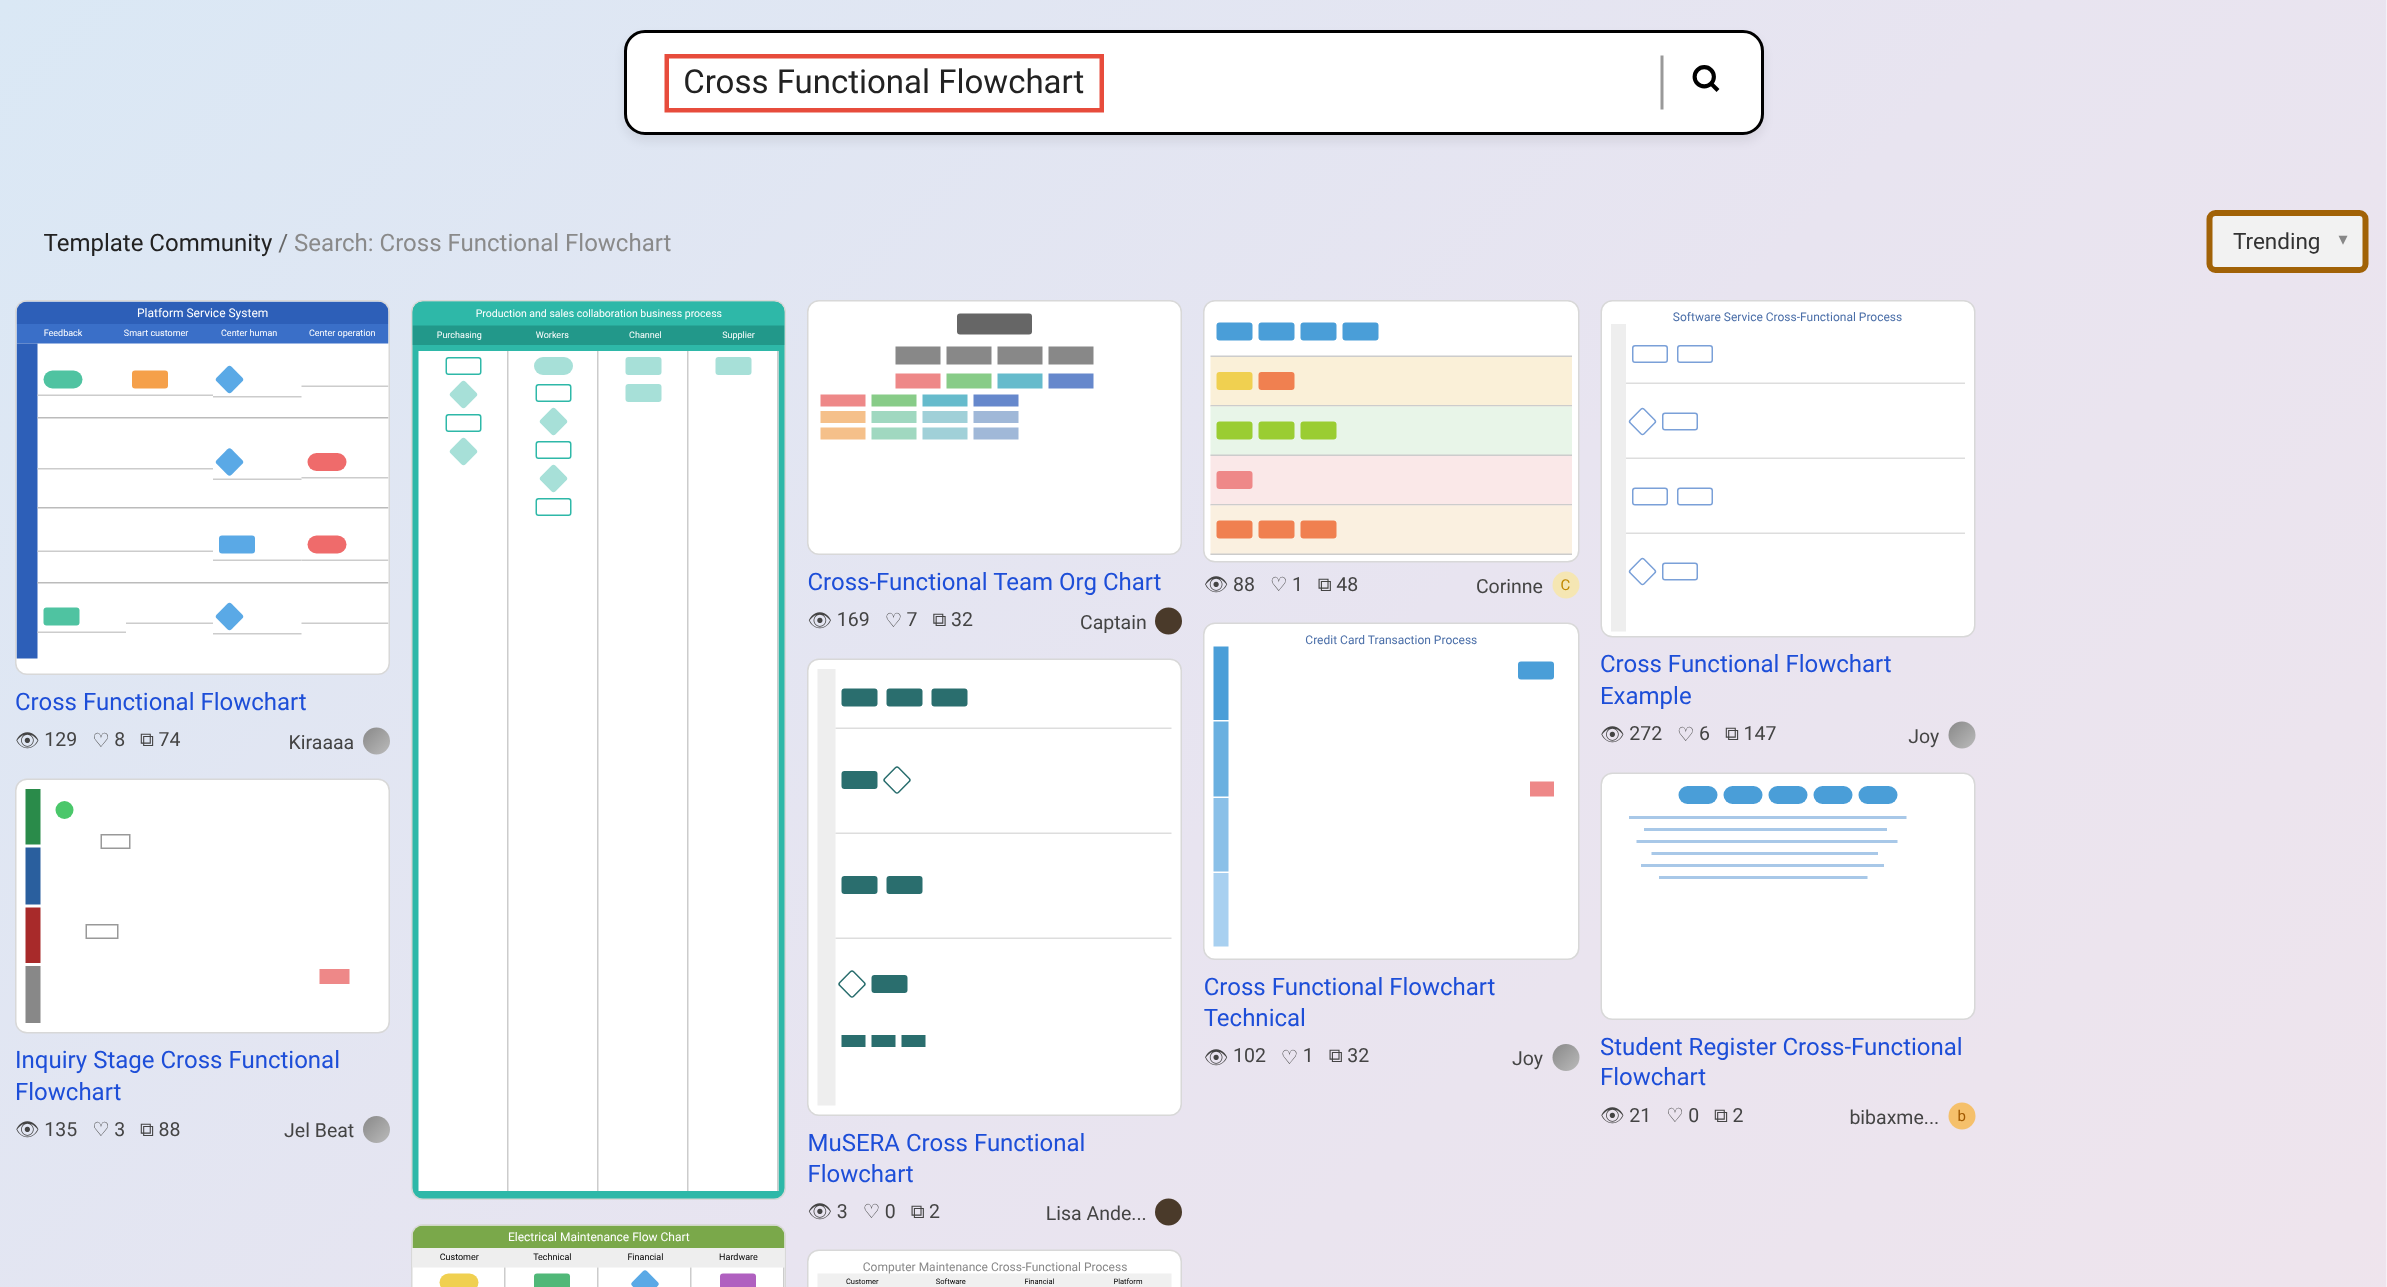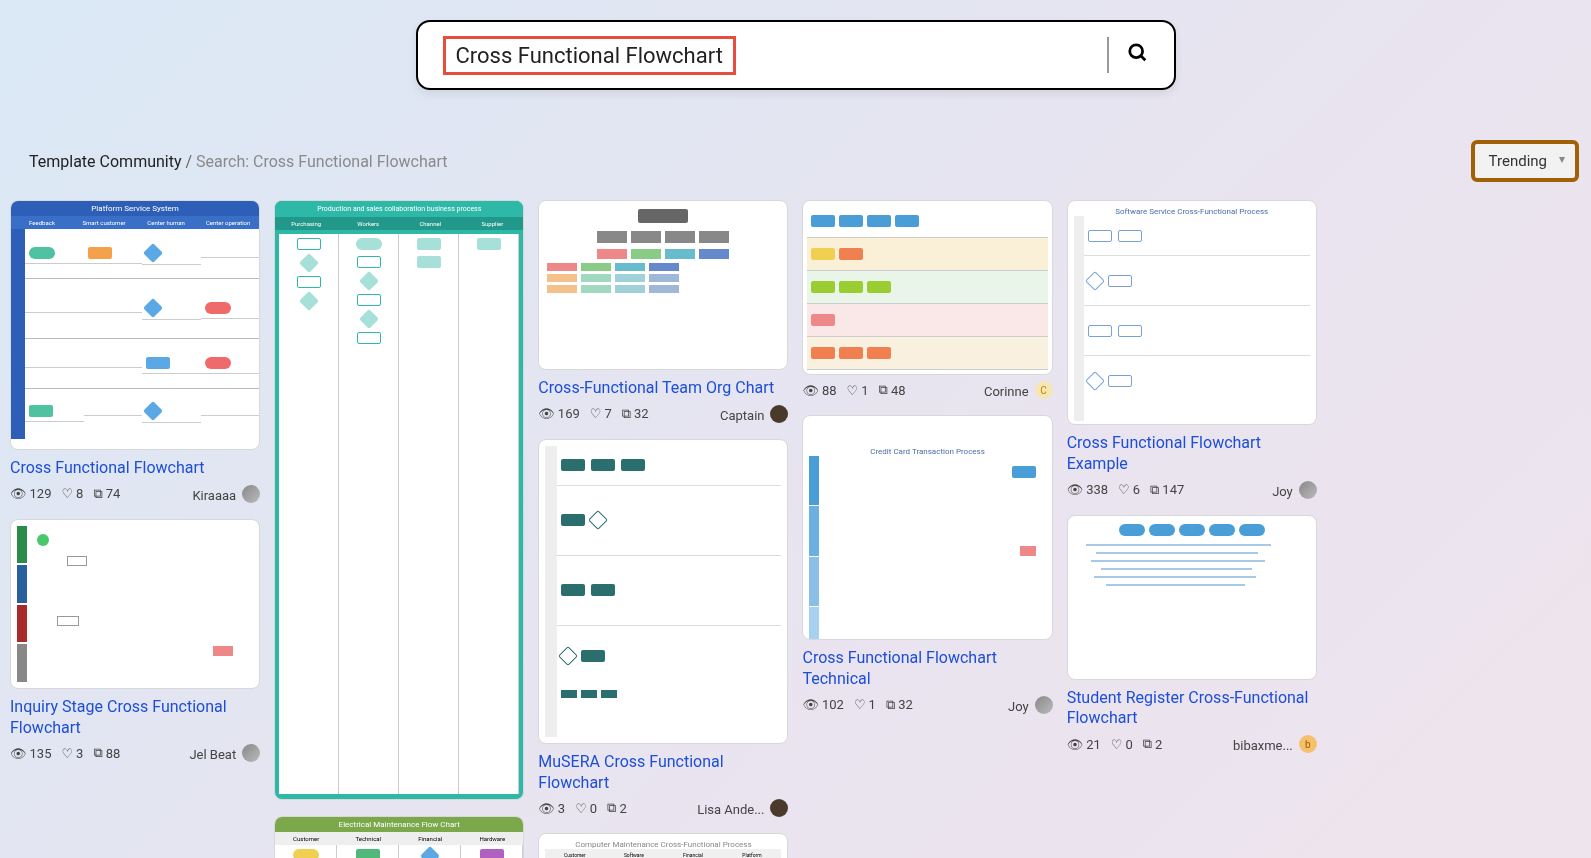--- a/index.html
+++ b/index.html
@@ -551,21 +551,21 @@
         <span>Corinne</span>
           <span class="avatar c">
             <span>C</span>
           </span>
       </div>
     </div>
   </div>
 
   <div class="card">
     <div class="thumb" style="height:225px;padding:6px;">
-      <div class="txt6" style="color:#4a6ea8;font-size:8px;margin-top:25px;">Credit Card Transaction Process</div>
+      <div class="txt6" style="color:#4a6ea8;font-size:8px;">Credit Card Transaction Process</div>
       <div style="display:flex;height:200px;">
         <div style="width:10px;display:flex;flex-direction:column;">
           <div style="flex:1;background:#4a9ed8;margin-bottom:1px;"></div>
           <div style="flex:1;background:#6ab0e0;margin-bottom:1px;"></div>
           <div style="flex:1;background:#8ac0e8;margin-bottom:1px;"></div>
           <div style="flex:1;background:#a8d0f0;"></div>
         </div>
         <div style="flex:1;position:relative;">
           <div style="position:absolute;top:10px;left:10px;" class="box"></div>
             <div class="box" style="position:absolute;top:10px;right:10px;background:#4a9ed8;"></div>
@@ -624,21 +624,21 @@
               <div class="box" style="border:1px solid #7aa0d8;"></div>
           </div>
         </div>
       </div>
     </div>
     <div class="card-title">Cross Functional Flowchart Example</div>
     <div class="card-meta">
       <div class="stats">
         <span class="stat">
             <span>👁</span>
-            <span>338</span>
+            <span>272</span>
           </span>
         <span class="stat">
             <span>♡</span>
             <span>6</span>
           </span>
         <span class="stat">
             <span>⧉</span>
             <span>147</span>
           </span>
       </div>

